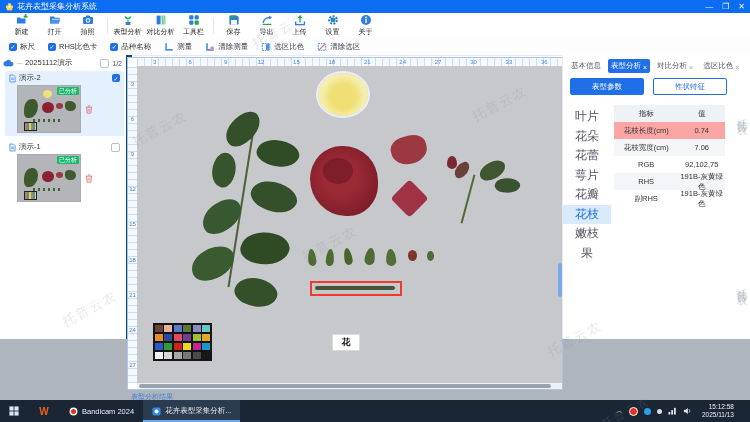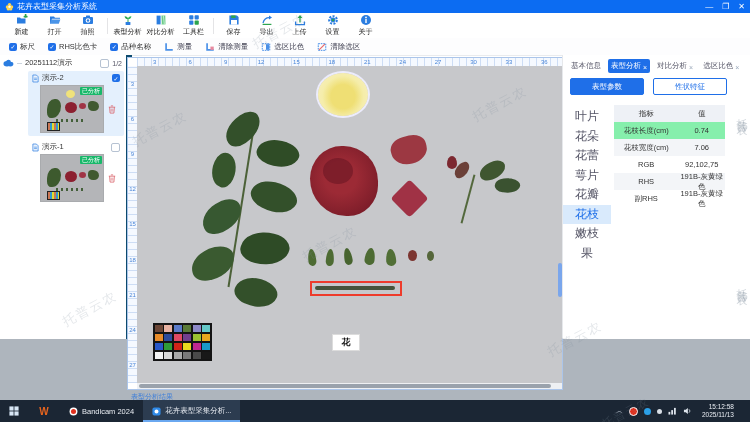--- a/index.html
+++ b/index.html
@@ -26,21 +26,21 @@
   .sbtn{display:flex;align-items:center;gap:3px;color:#445;}
   .sbtn svg{width:10px;height:10px;}
   
   .content{position:absolute;left:0;top:55px;right:0;bottom:25px;}
   
   .sidebar{position:absolute;left:0;top:0;bottom:-25px;width:126px;background:#fff;border-right:6px solid #0c4a6e;font-size:7.5px;color:#333;}
   .srow{display:flex;align-items:center;gap:3px;padding:3px 4px 2px 3px;}
   .srow .dash{color:#9fb0c2;font-size:7px;}
   .sp{flex:1;}
   .counter{color:#556;font-size:7px;}
-  .sitem{margin:1px 2px 4px 28px;border-radius:2px;padding:1px 2px 3px 2px;}
+  .sitem{margin:1px 2px 4px 5px;border-radius:2px;padding:1px 2px 3px 2px;}
   .sitem.sel{background:#e4f0fd;}
   .sirow{display:flex;align-items:center;gap:3px;padding:1px 2px;}
   .sibody{display:flex;align-items:center;gap:4px;margin-left:10px;margin-top:1px;}
   .thumb{width:62px;height:46px;background:#b4b5b8;position:relative;overflow:hidden;border:1px solid #a9abae;}
   .badge{position:absolute;right:1px;top:1px;background:#19b86a;color:#fff;font-size:6px;padding:0 2px;border-radius:1px;line-height:8px;}
   .m{position:absolute;}
   .m-flower{left:25px;top:4px;width:9px;height:8px;background:#f0e27a;border-radius:50%;}
   .m-leaf{left:6px;top:13px;width:14px;height:19px;background:#3d5a2e;border-radius:60% 40% 70% 30%;}
   .m-rose{left:24px;top:16px;width:12px;height:11px;background:#8c2030;border-radius:50%;}
   .m-petal{left:38px;top:17px;width:7px;height:6px;background:#a03445;border-radius:50%;}
@@ -87,21 +87,21 @@
   .vbtn.outline{background:#fff;color:#1f6fe8;}
   .panel-body{display:flex;}
   .cats{width:48px;padding-top:8px;}
   .cat{height:19.5px;line-height:19.5px;text-align:center;font-size:12px;color:#556;cursor:default;}
   .cat.selected{background:#d9eafc;color:#1f6fe8;}
   .ptable{flex:1;margin:6px 25px 0 3px;font-size:7.5px;color:#333;}
   .prow{display:flex;height:17px;align-items:center;text-align:center;}
   .prow .c1{width:58%;}
   .prow .c2{width:42%;}
   .phead{background:#eef1f6;font-weight:400;color:#333;}
-  .r0{background:#86efac;}
+  .r0{background:#fca5a5;}
   .r1{background:#f3f5f8;}
   .r2{background:#ffffff;}
   .r3{background:#f3f5f8;}
   .r4{background:#ffffff;}
   
   .taskbar{position:absolute;left:0;right:0;bottom:0;height:22px;background:#1b2634;display:flex;align-items:center;color:#e8ecf2;font-size:7.5px;}
   .tb-start{width:28px;display:flex;justify-content:center;align-items:center;height:100%;}
   .w-ico{color:#e8641e;font-weight:bold;font-size:10px;width:32px;text-align:center;}
   .task{display:flex;align-items:center;gap:4px;padding:0 9px;height:100%;white-space:nowrap;}
   .task.active{background:#2c3c50;box-shadow:inset 0 -2px 0 #6aa8f0;max-width:118px;}

